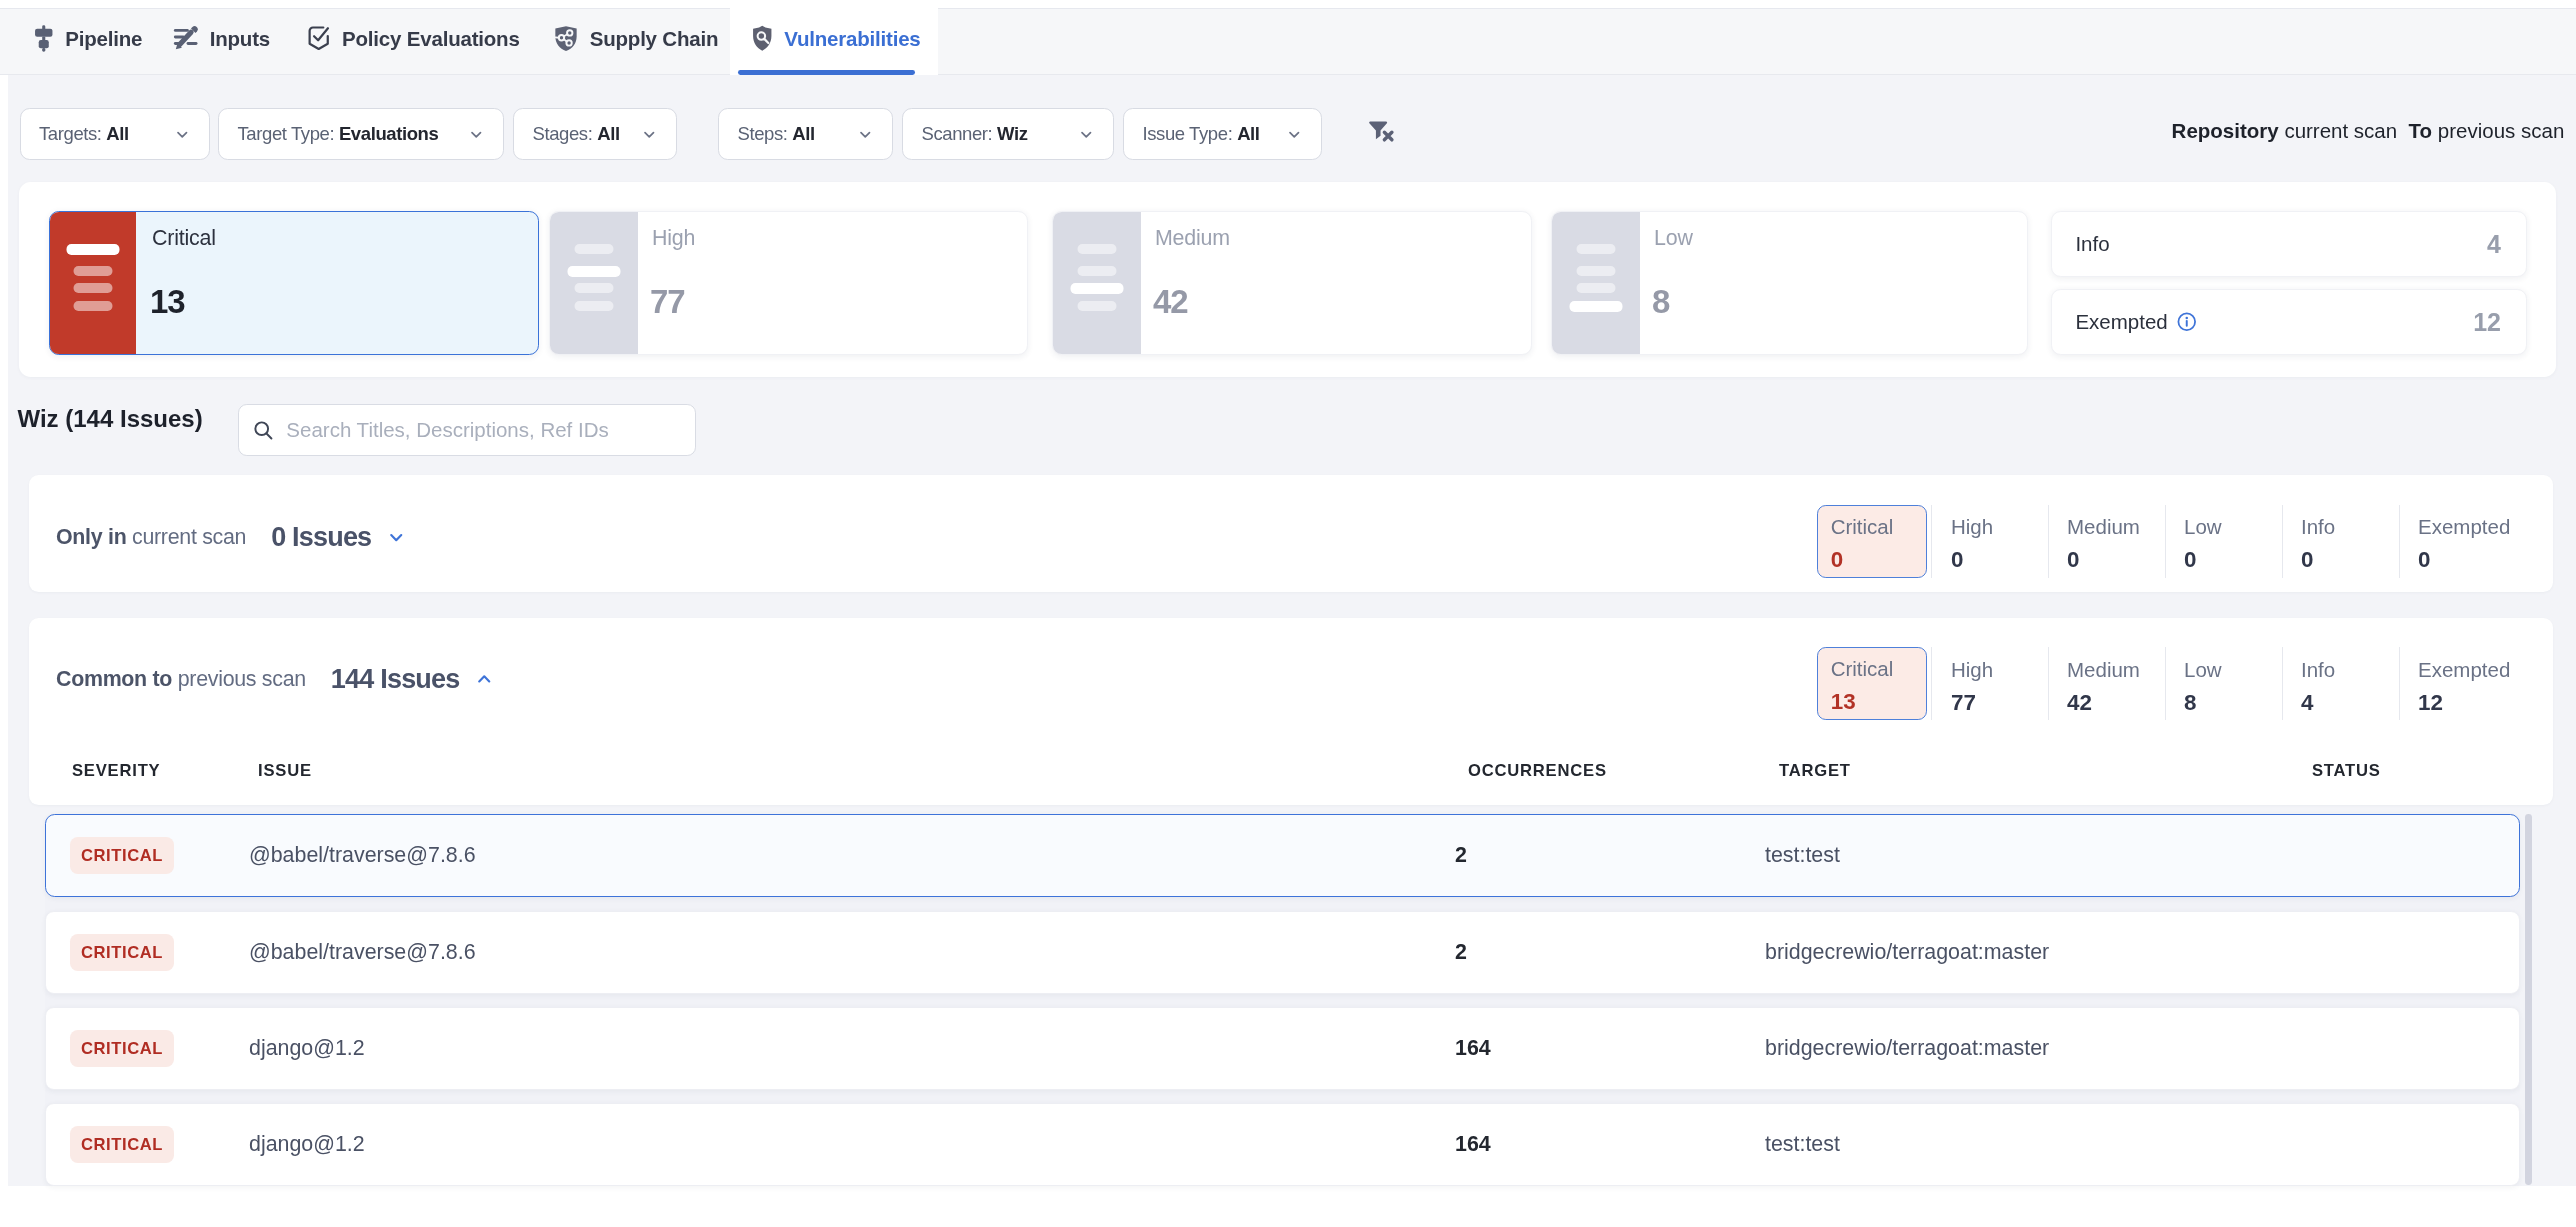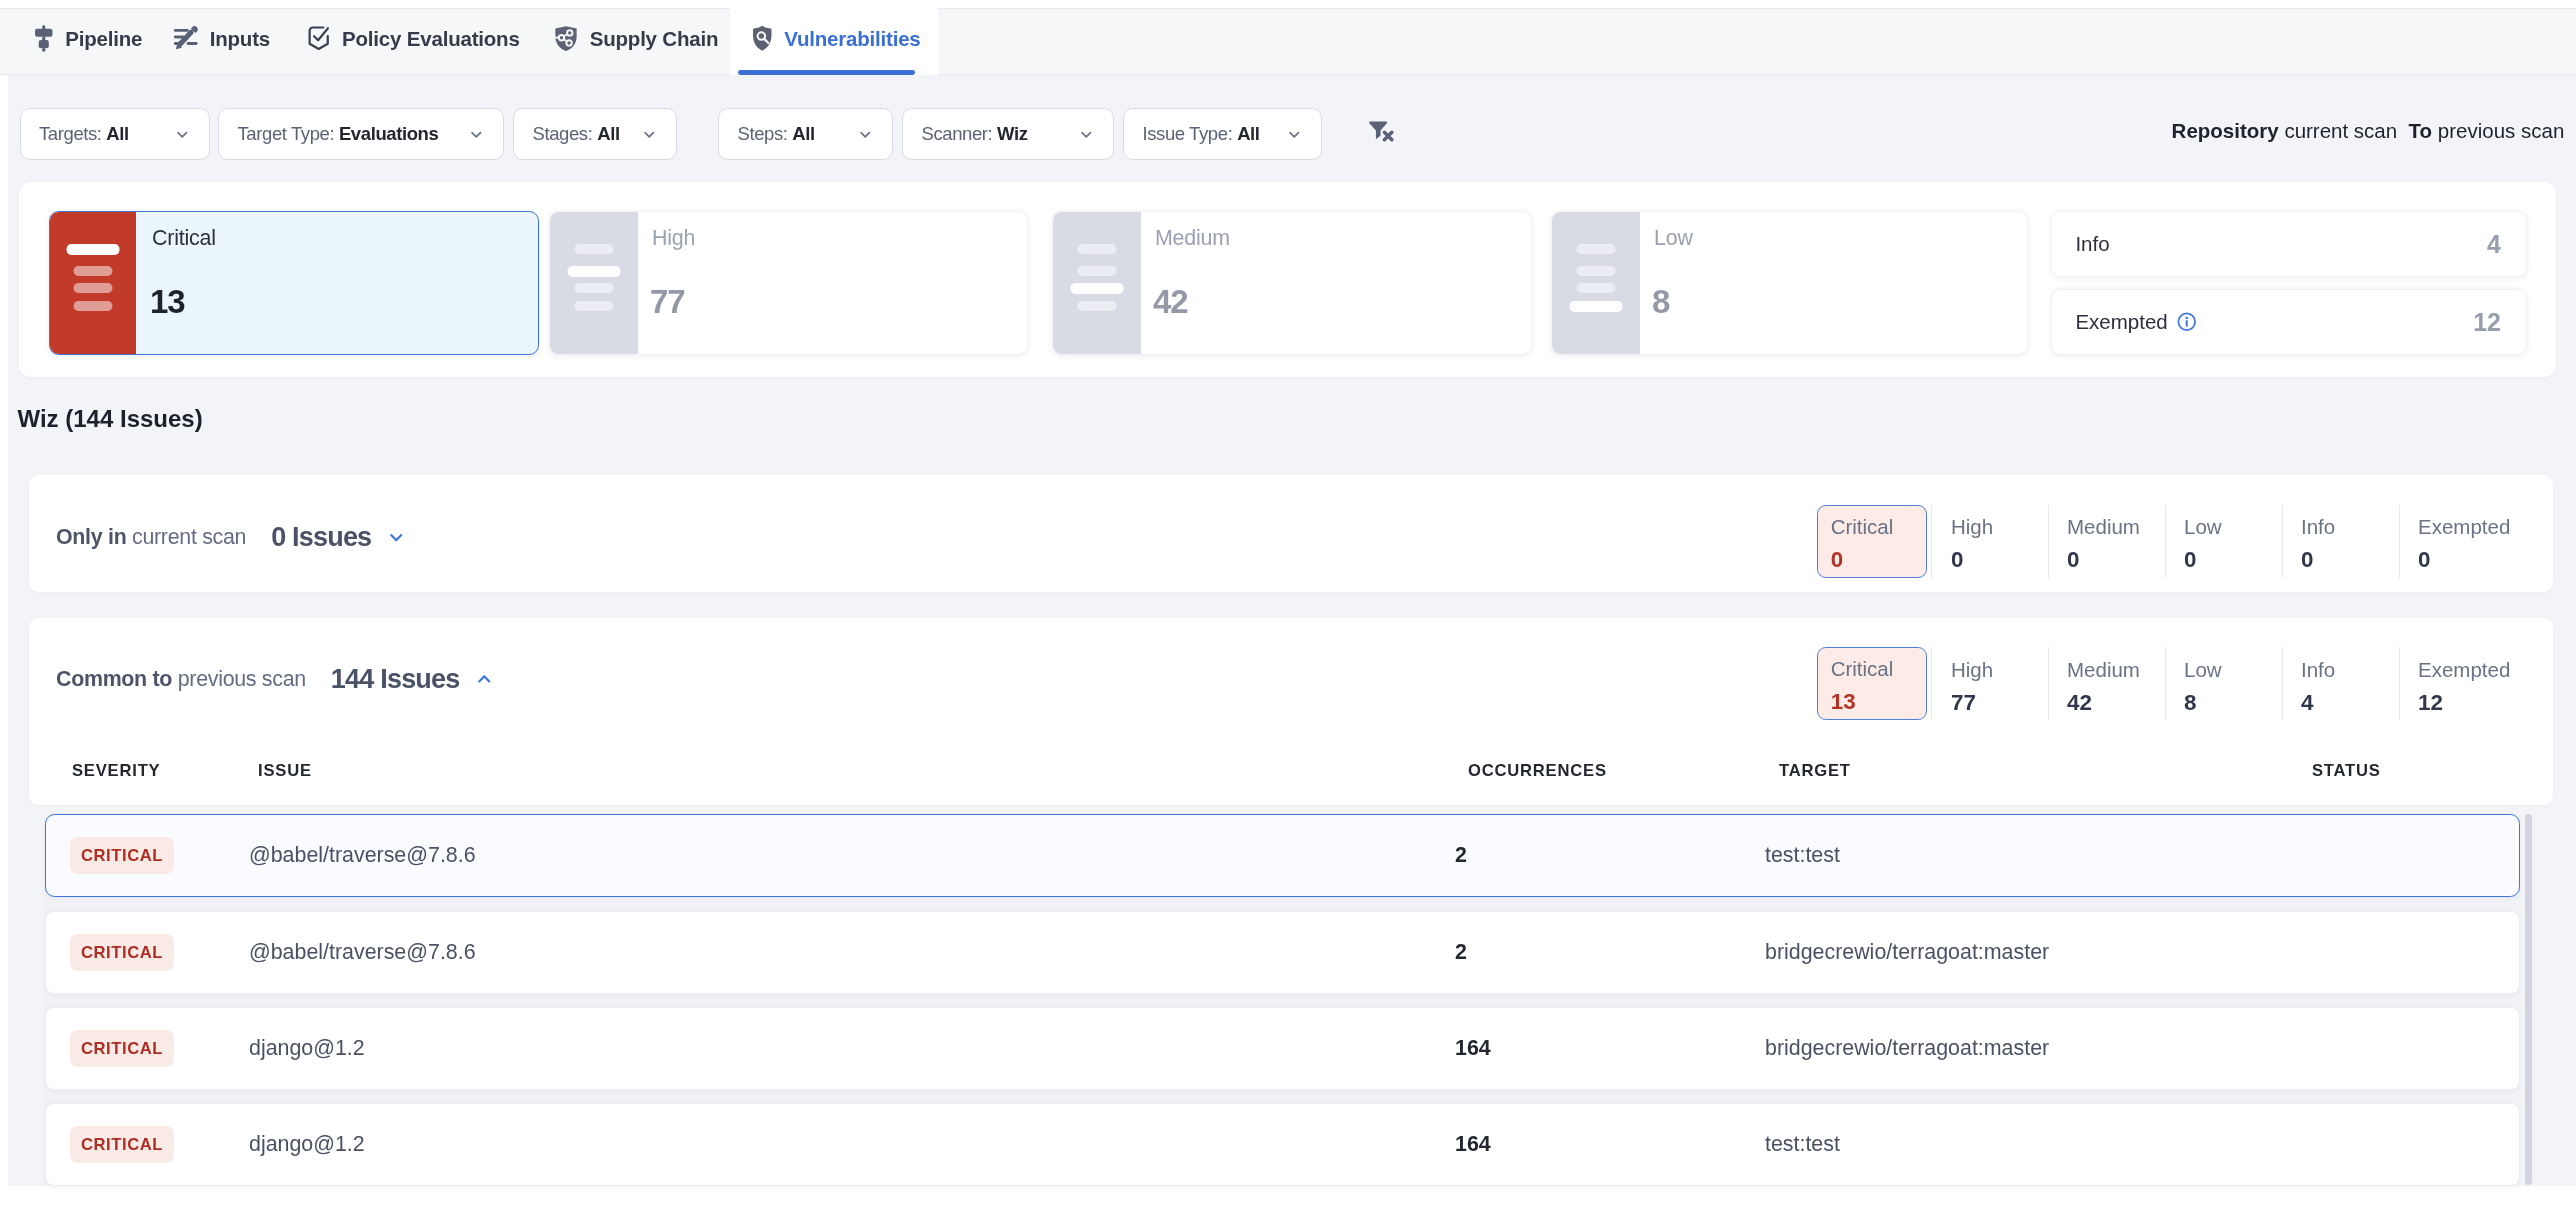--- a/index.html
+++ b/index.html
@@ -261,20 +261,27 @@
     <span class="lbl">Exempted</span>
     <svg class="infoicon" viewBox="0 0 22 22" fill="none">
       <circle cx="11" cy="11" r="9.4" stroke="#3f74d8" stroke-width="2"></circle>
       <path d="M11 10 V15.6" stroke="#3f74d8" stroke-width="2.2" stroke-linecap="round"></path>
       <circle cx="11" cy="6.8" r="1.4" fill="#3f74d8"></circle>
     </svg>
     <span class="val">12</span>
   </div>
 
   <div class="wiz-heading">Wiz (144 Issues)</div>
+  <div class="searchbox">
+    <svg width="25" height="25" viewBox="0 0 26 26" fill="none">
+      <circle cx="11" cy="11" r="7.2" stroke="#3f4656" stroke-width="2.2"></circle>
+      <path d="M16.4 16.4 L22 22" stroke="#3f4656" stroke-width="2.2" stroke-linecap="round"></path>
+    </svg>
+    <input type="text" placeholder="Search Titles, Descriptions, Ref IDs" style="">
+  </div>
 
   <div class="seccard sec1"></div>
   <div class="sechead sec1h" style="top:522px;">
     <span class="pfx"><b>Only in</b><span> current scan</span></span>
     <span class="cnt">0 Issues</span>
     <svg class="chev" width="32" height="32" viewBox="0 0 24 24" fill="none">
         <path d="M5.5 9.2 L12 15.8 18.5 9.2" stroke="#3f74d8" stroke-width="2.8" stroke-linecap="round" stroke-linejoin="round"></path>
       </svg>
   </div>
 

